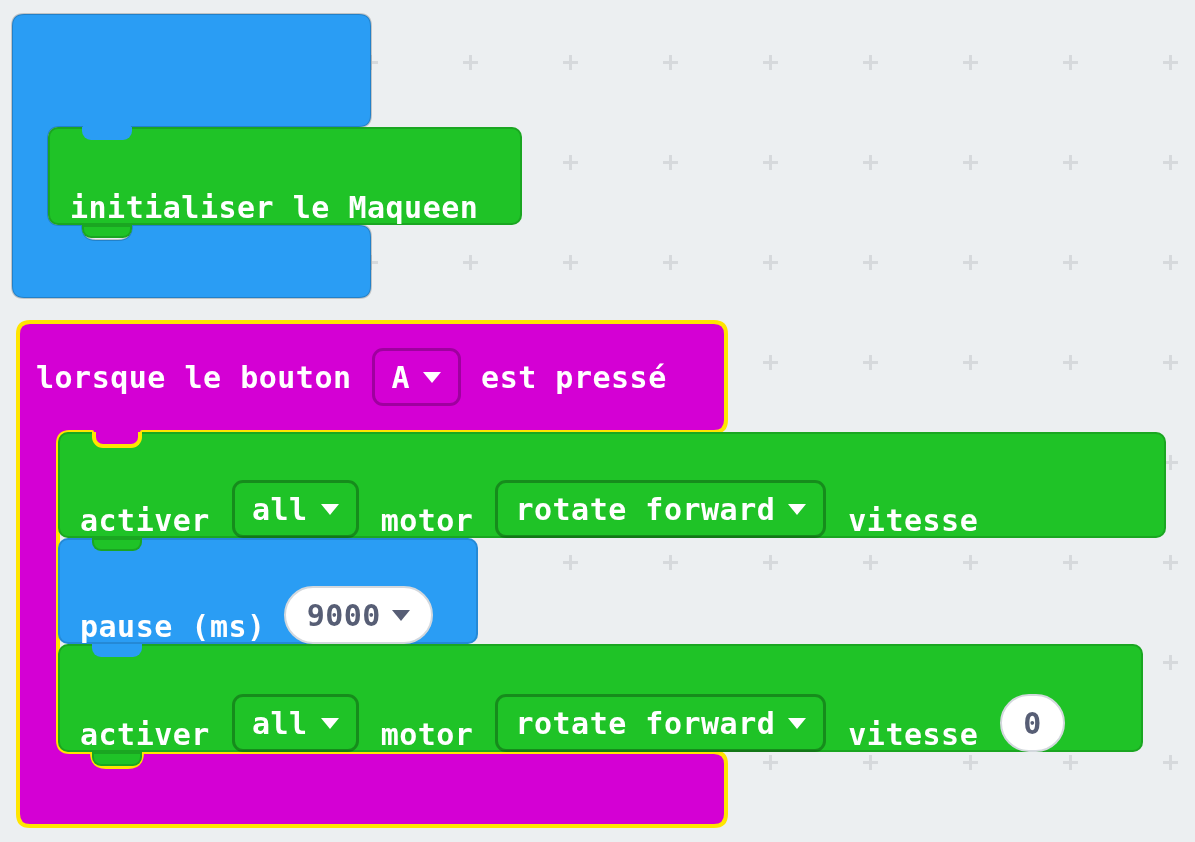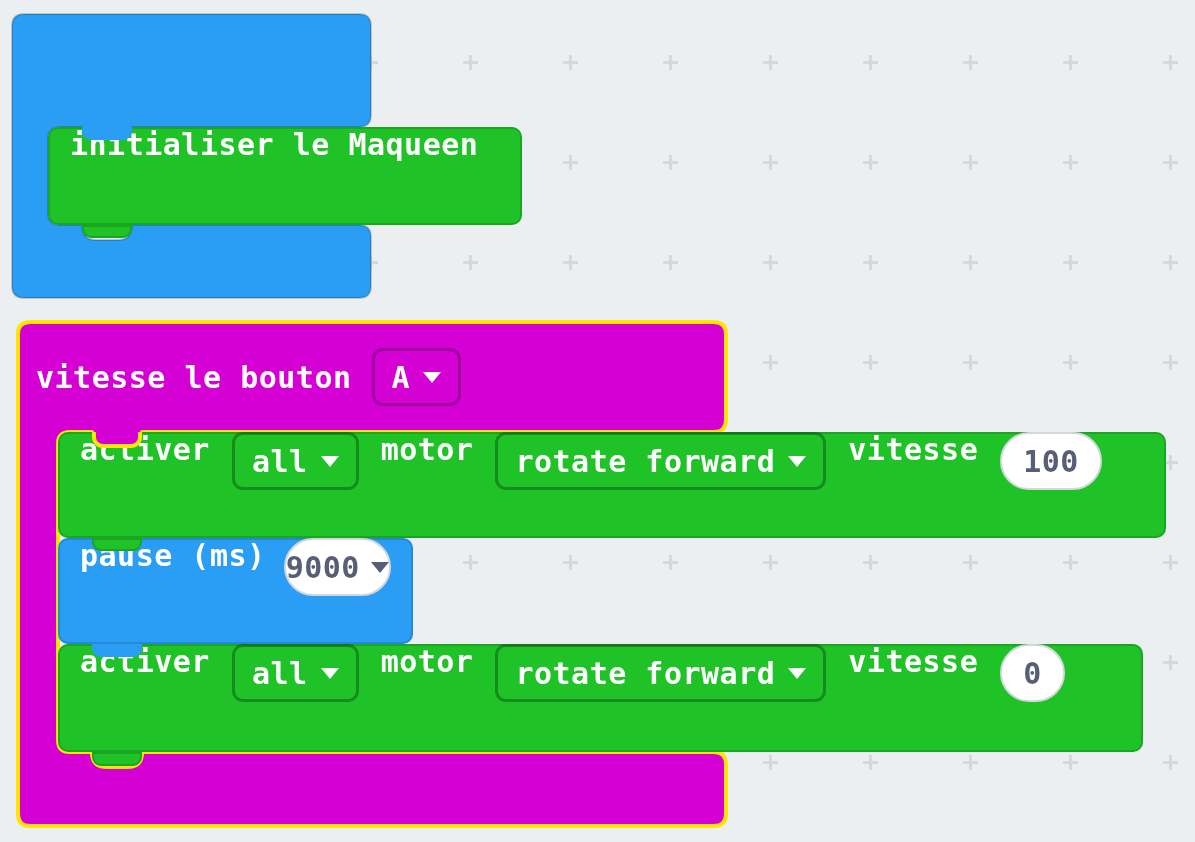--- a/index.html
+++ b/index.html
@@ -14,21 +14,21 @@
   .cross::before { content:""; position:absolute; left:0; top:6px; width:15px; height:3px; background:#d6d9dc; }
   .cross::after  { content:""; position:absolute; left:6px; top:0; width:3px; height:15px; background:#d6d9dc; }
 
   .blocksvg { position:absolute; z-index:1; }
 
   .label-row {
     position:absolute; z-index:2; display:flex; align-items:center;
     color:#fff; font-size:30px; letter-spacing:0.5px; white-space:nowrap;
   }
   .inner {
-    position:absolute; z-index:2; display:flex; align-items:flex-start;
+    position:absolute; z-index:2; display:flex; align-items:flex-end;
     color:#fff; font-size:30px; letter-spacing:0.5px; white-space:nowrap;
     border-radius:10px; gap:22px; padding:0 22px;
   }
   .green  { background:#1fc327; box-shadow: inset 0 0 0 2px rgba(0,0,0,0.15); }
   .blue-bg{ background:#2a9df4; box-shadow: inset 0 0 0 2px rgba(0,0,0,0.12); }
 
   .dd {
     display:flex; align-items:center; gap:13px; height:58px; padding:0 17px;
     border:3px solid rgba(0,0,0,0.28); border-radius:11px;
   }
@@ -161,45 +161,43 @@
   <div class="inner green" style="left:48px; top:127px; width:474px; height:98px;">
     <span>initialiser le Maqueen</span>
   </div>
   <div class="tab blue" style="left:82px; top:127px; width:50px; height:13px;"></div>
   <div class="tab green" style="left:82px; top:225px; width:50px; height:13px;"></div>
 
   <svg class="blocksvg" style="left:16px; top:320px;" width="716" height="512">
     <path d="M 14,2 H 698 Q 710,2 710,14 V 100 Q 710,112 698,112 H 126 Q 126,127 112,127 H 90 Q 76,127 76,112 H 54 Q 42,112 42,124 V 420 Q 42,432 54,432 H 76 Q 76,447 90,447 H 112 Q 126,447 126,432 H 698 Q 710,432 710,444 V 494 Q 710,506 698,506 H 14 Q 2,506 2,494 V 14 Q 2,2 14,2 Z" fill="#d400d4" stroke="#ffe500" stroke-width="4" stroke-linejoin="round"></path>
   </svg>
   <div class="label-row" style="left:36px; top:345px; height:64px; gap:20px;">
-    <span>vitesse le bouton</span>
+    <span>lorsque le bouton</span>
     <div class="dd on-magenta">
       <span>A</span>
       <span class="caret"></span>
     </div>
+    <span>est pressé</span>
   </div>
 
   <div class="inner green" style="left:58px; top:432px; width:1108px; height:106px;">
     <span>activer</span>
     <div class="dd">
       <span>all</span>
       <span class="caret"></span>
     </div>
     <span>motor</span>
     <div class="dd">
       <span>rotate forward</span>
       <span class="caret"></span>
     </div>
     <span>vitesse</span>
-    <div class="oval">
-      <span>100</span>
-    </div>
-  </div>
-
-  <div class="inner blue-bg" style="left:58px; top:538px; width:355px; height:106px; gap:18px;">
+  </div>
+
+  <div class="inner blue-bg" style="left:58px; top:538px; width:420px; height:106px; gap:18px;">
     <span>pause (ms)</span>
     <div class="oval">
       <span>9000</span>
       <span class="caret dark"></span>
     </div>
   </div>
 
   <div class="inner green" style="left:58px; top:644px; width:1085px; height:108px;">
     <span>activer</span>
     <div class="dd">

